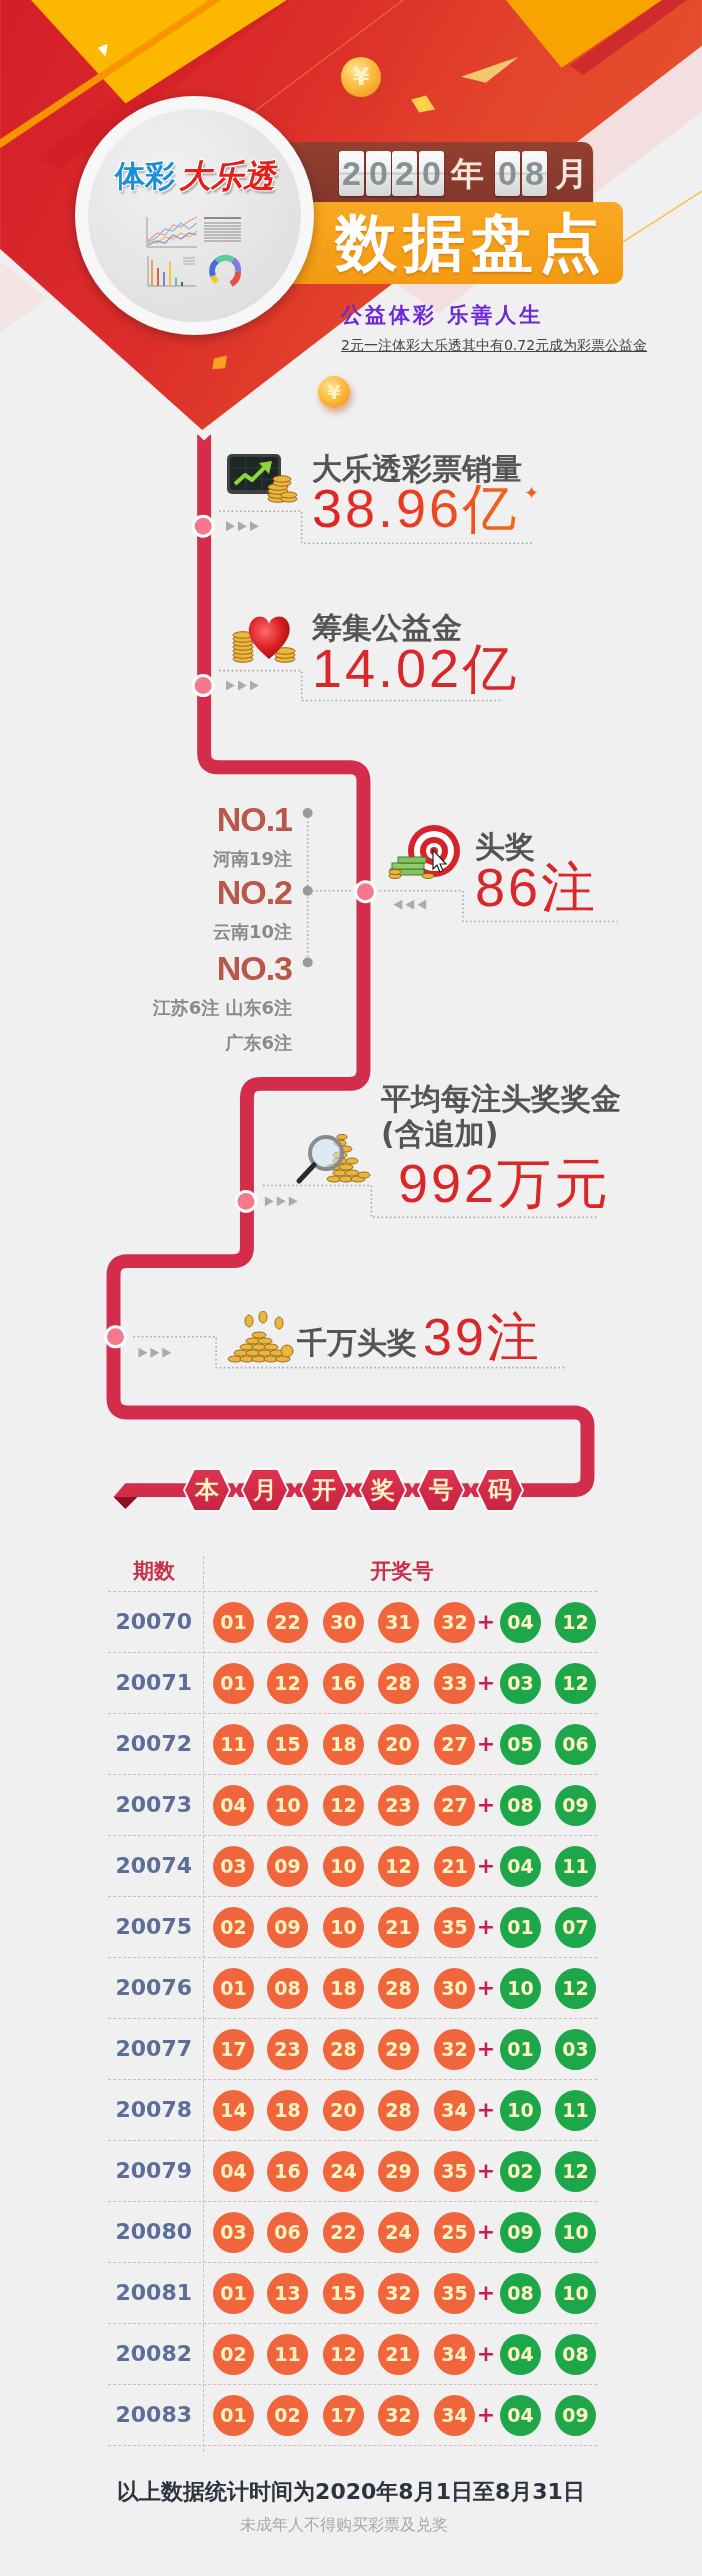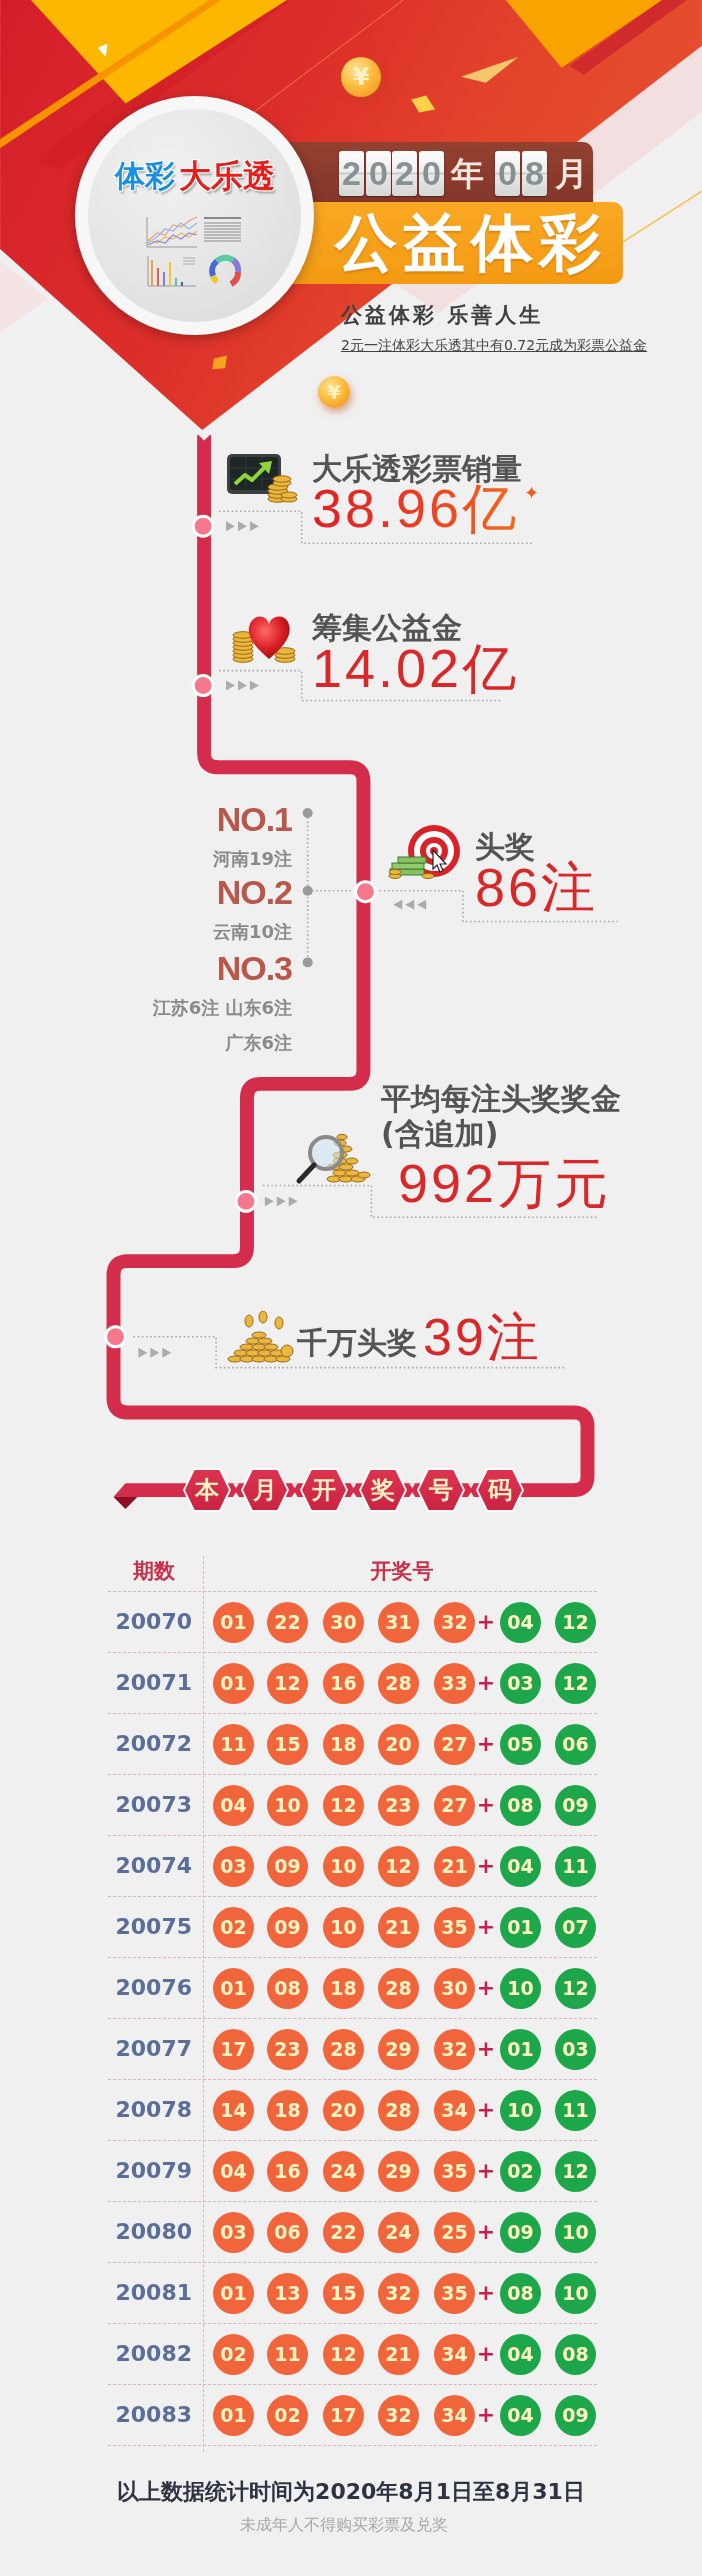--- a/index.html
+++ b/index.html
@@ -9,27 +9,27 @@
 .bgsvg{position:absolute;left:0;top:0;z-index:0;}
 .tlsvg{position:absolute;left:0;top:0;z-index:1;}
 
 
 .coin{position:absolute;border-radius:50%;background:radial-gradient(circle at 38% 32%,#ffe394 0%,#fbbd3f 45%,#ef8b1a 100%);box-shadow:2px 4px 7px rgba(190,70,20,.45);color:#fff2c4;font-family:"DejaVu Sans",sans-serif;font-weight:bold;text-align:center;z-index:2;}
 .banner-brown{position:absolute;left:289px;top:142px;width:304px;height:64px;background:linear-gradient(180deg,#93402f,#82362a);border-radius:0 10px 0 0;z-index:2;box-shadow:0 2px 3px rgba(0,0,0,.2);}
 .banner-orange{position:absolute;left:279px;top:202px;width:344px;height:82px;background:linear-gradient(180deg,#faa823,#f39a12);border-radius:0 10px 10px 0;z-index:2;}
 .tile{position:absolute;top:151px;width:25px;height:45px;border-radius:3px;background:linear-gradient(180deg,#fdfdfd 0%,#eeeeee 46%,#c6caca 50%,#e8e8e8 54%,#d3d6d6 100%);box-shadow:0 1px 2px rgba(0,0,0,.4);color:#879193;font:bold 34px/45px "Liberation Sans",sans-serif;text-align:center;z-index:3;}
 .unit{position:absolute;top:151px;font-size:33px;line-height:45px;font-weight:bold;color:#f4e6dc;z-index:3;}
 .big-title{position:absolute;left:335px;top:205px;font-size:62px;line-height:76px;font-weight:bold;color:#ffffff;letter-spacing:6px;z-index:3;text-shadow:0 2px 2px rgba(170,80,0,.35);}
-.slogan{position:absolute;left:341px;top:302px;font-family:"DejaVu Serif",serif;font-weight:bold;font-size:21px;line-height:26px;color:#404040;letter-spacing:3px;z-index:3;}
+.slogan{position:absolute;left:341px;top:302px;font-family:"DejaVu Serif",serif;font-weight:bold;font-size:21px;line-height:26px;color:#6d28d9;letter-spacing:3px;z-index:3;}
 .subtitle{position:absolute;left:341px;top:336px;font-size:14px;line-height:18px;color:#444;z-index:3;text-decoration:underline;}
 
 .circle{position:absolute;left:75px;top:96px;width:239px;height:239px;border-radius:50%;background:#f7f7f7;box-shadow:0 3px 12px rgba(0,0,0,.28);z-index:5;}
 .circle-inner{position:absolute;left:13px;top:13px;width:213px;height:213px;border-radius:50%;background:radial-gradient(circle at 38% 30%,#f1f1f1 0%,#e5e5e5 55%,#d9d9d9 100%);}
 .logo-sport{position:absolute;left:40px;top:62px;font-size:30px;line-height:36px;font-weight:bold;color:#1b8fdc;text-shadow:-1px -1px 0 #fff,1px -1px 0 #fff,-1px 1px 0 #fff,1px 1px 0 #fff,2px 3px 2px rgba(0,0,0,.25);}
-.logo-lotto{position:absolute;left:104px;top:60px;font-size:32px;line-height:40px;font-weight:bold;color:#e3201d;text-shadow:-1px -1px 0 #fff,1px -1px 0 #fff,-1px 1px 0 #fff,1px 1px 0 #fff,2px 3px 2px rgba(0,0,0,.3);}
+.logo-lotto{position:absolute;left:104px;top:60px;font-size:32px;line-height:40px;font-weight:bold;font-style:italic;color:#e3201d;text-shadow:-1px -1px 0 #fff,1px -1px 0 #fff,-1px 1px 0 #fff,1px 1px 0 #fff,2px 3px 2px rgba(0,0,0,.3);}
 .mini{position:absolute;}
 
 
 .stat-label{position:absolute;font-size:30px;line-height:32px;font-weight:bold;color:#545454;z-index:3;white-space:nowrap;}
 .stat-value{position:absolute;font-family:"Liberation Sans",sans-serif;font-weight:normal;font-size:54px;line-height:54px;letter-spacing:3px;color:#d8282a;z-index:3;white-space:nowrap;}
 .grad{background:linear-gradient(90deg,#dc2027 0%,#ea3d22 50%,#f3691c 100%);-webkit-background-clip:text;background-clip:text;color:transparent;}
 .sparkle{position:absolute;left:524px;top:482px;font-size:18px;color:#f25a1d;z-index:3;}
 .icon{position:absolute;z-index:3;}
 .rank{position:absolute;right:410px;font-family:"Liberation Sans",sans-serif;font-weight:bold;font-size:34px;line-height:38px;letter-spacing:-1px;color:#b8584a;text-align:right;z-index:3;white-space:nowrap;}
 .rank-detail{position:absolute;right:410px;font-size:18px;line-height:20px;font-weight:bold;color:#8a8a8a;text-align:right;z-index:3;white-space:nowrap;}
@@ -91,21 +91,21 @@
   <div class="tile" style="left:339px">2</div>
   <div class="tile" style="left:366px">0</div>
   <div class="tile" style="left:392px">2</div>
   <div class="tile" style="left:419px">0</div>
   <div class="unit" style="left:451px">年</div>
   <div class="tile" style="left:495px">0</div>
   <div class="tile" style="left:522px">8</div>
   <div class="unit" style="left:555px">月</div>
 
   <div class="banner-orange"></div>
-  <div class="big-title">公益体彩</div>
+  <div class="big-title">数据盘点</div>
   <div class="slogan">公益体彩 乐善人生</div>
   <div class="subtitle">2元一注体彩大乐透其中有0.72元成为彩票公益金</div>
 
   <div class="circle">
     <div class="circle-inner"></div>
     <div class="logo-sport">体彩</div>
     <div class="logo-lotto">大乐透</div>
     <svg class="mini" style="left:70px;top:119px" width="54" height="34" viewBox="0 0 54 34">
       <line x1="2" y1="2" x2="2" y2="32" stroke="#999" stroke-width="1"></line>
       <line x1="2" y1="32" x2="52" y2="32" stroke="#999" stroke-width="1"></line>

